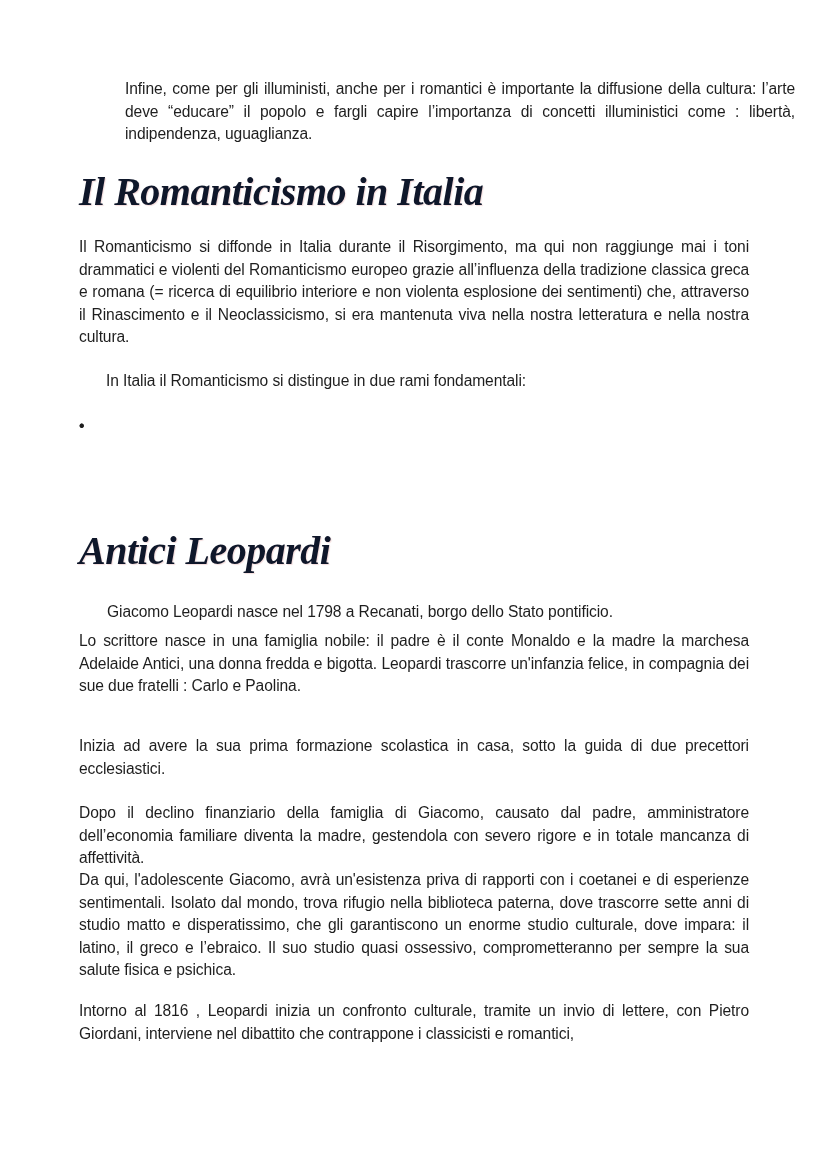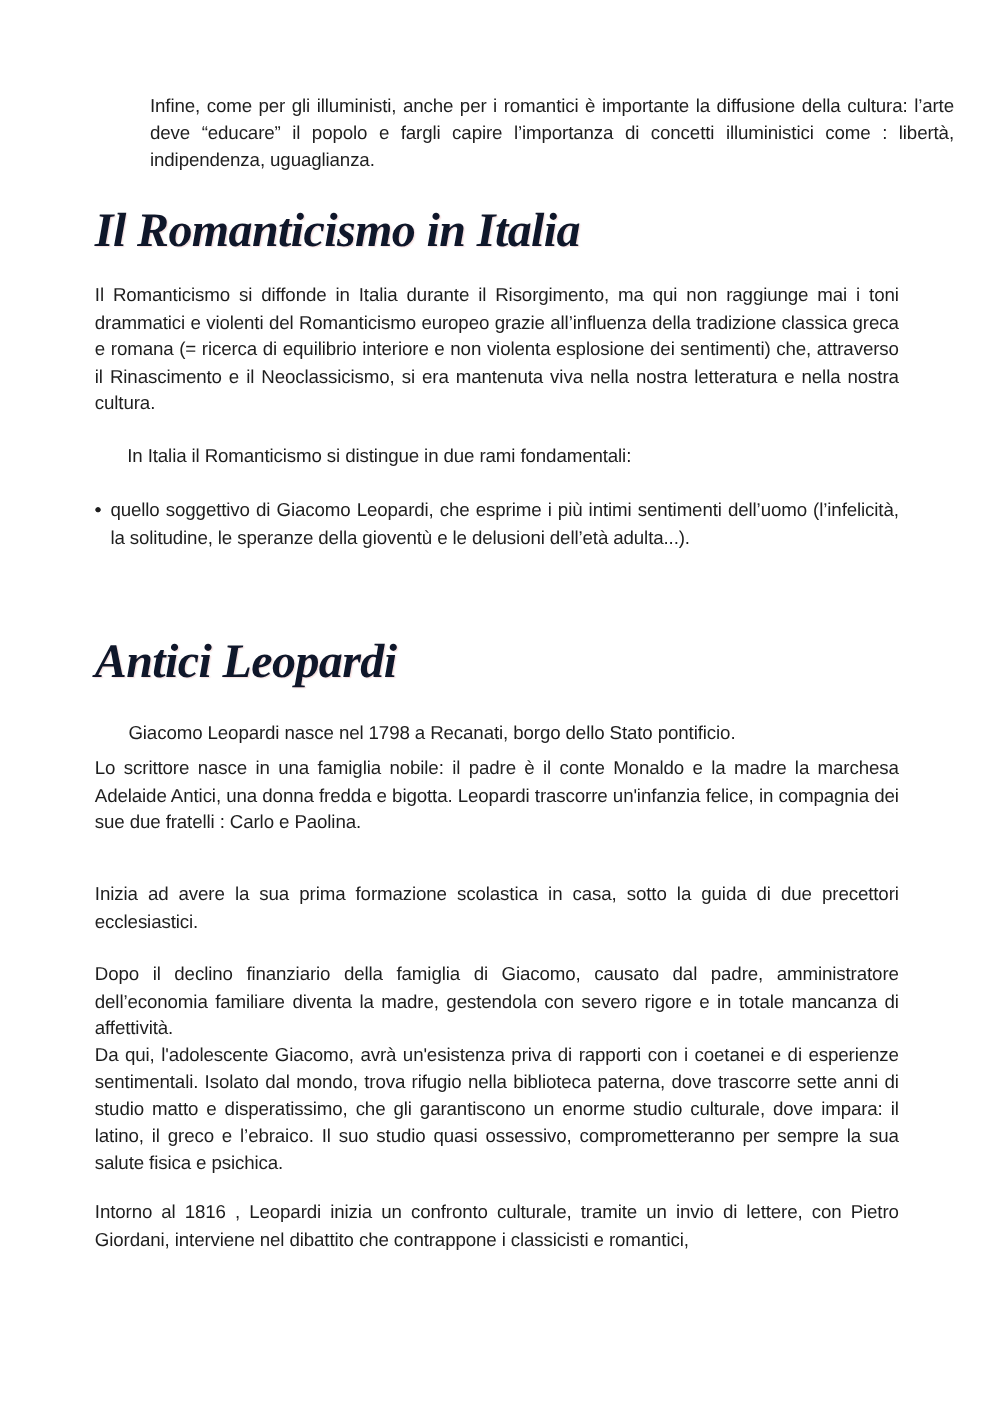--- a/index.html
+++ b/index.html
@@ -45,21 +45,20 @@
   <p class="p" style="position:absolute; top:236px; left:0; width:670px;">Il Romanticismo si diffonde in Italia durante il Risorgimento, ma qui non raggiunge mai i toni drammatici e violenti del Romanticismo europeo grazie all’influenza della tradizione classica greca e romana (= ricerca di equilibrio interiore e non violenta esplosione dei sentimenti) che, attraverso il Rinascimento e il Neoclassicismo, si era mantenuta viva nella nostra letteratura e nella nostra cultura.</p>
 
   <p class="p" style="position:absolute; top:370px; left:0; width:670px;margin-left:27px;">In Italia il Romanticismo si distingue in due rami fondamentali:</p>
 
   <ul class="list p" style="position:absolute; top:415px; left:0; width:670px;">
     <li>
       <span class="bullet">•</span>
     </li>
     <li>
       <span class="bullet">•</span>
-      <span>quello soggettivo di Giacomo Leopardi, che esprime i più intimi sentimenti dell’uomo (l’infelicità, la solitudine, le speranze della gioventù e le delusioni dell’età adulta...).</span>
     </li>
   </ul>
 
   <h2 class="heading" style="position:absolute; top:527px; left:0;">Antici Leopardi</h2>
 
   <p class="p" style="position:absolute; top:601px; left:0; width:670px;margin-left:28px;">Giacomo Leopardi nasce nel 1798 a Recanati, borgo dello Stato pontificio.</p>
 
   <p class="p" style="position:absolute; top:630px; left:0; width:670px;">Lo scrittore nasce in una famiglia nobile: il padre è il conte Monaldo e la madre la marchesa Adelaide Antici, una donna fredda e bigotta. Leopardi trascorre un'infanzia felice, in compagnia dei sue due fratelli : Carlo e Paolina.</p>
 
   <p class="p" style="position:absolute; top:735px; left:0; width:670px;">Inizia ad avere la sua prima formazione scolastica in casa, sotto la guida di due precettori ecclesiastici.</p>

